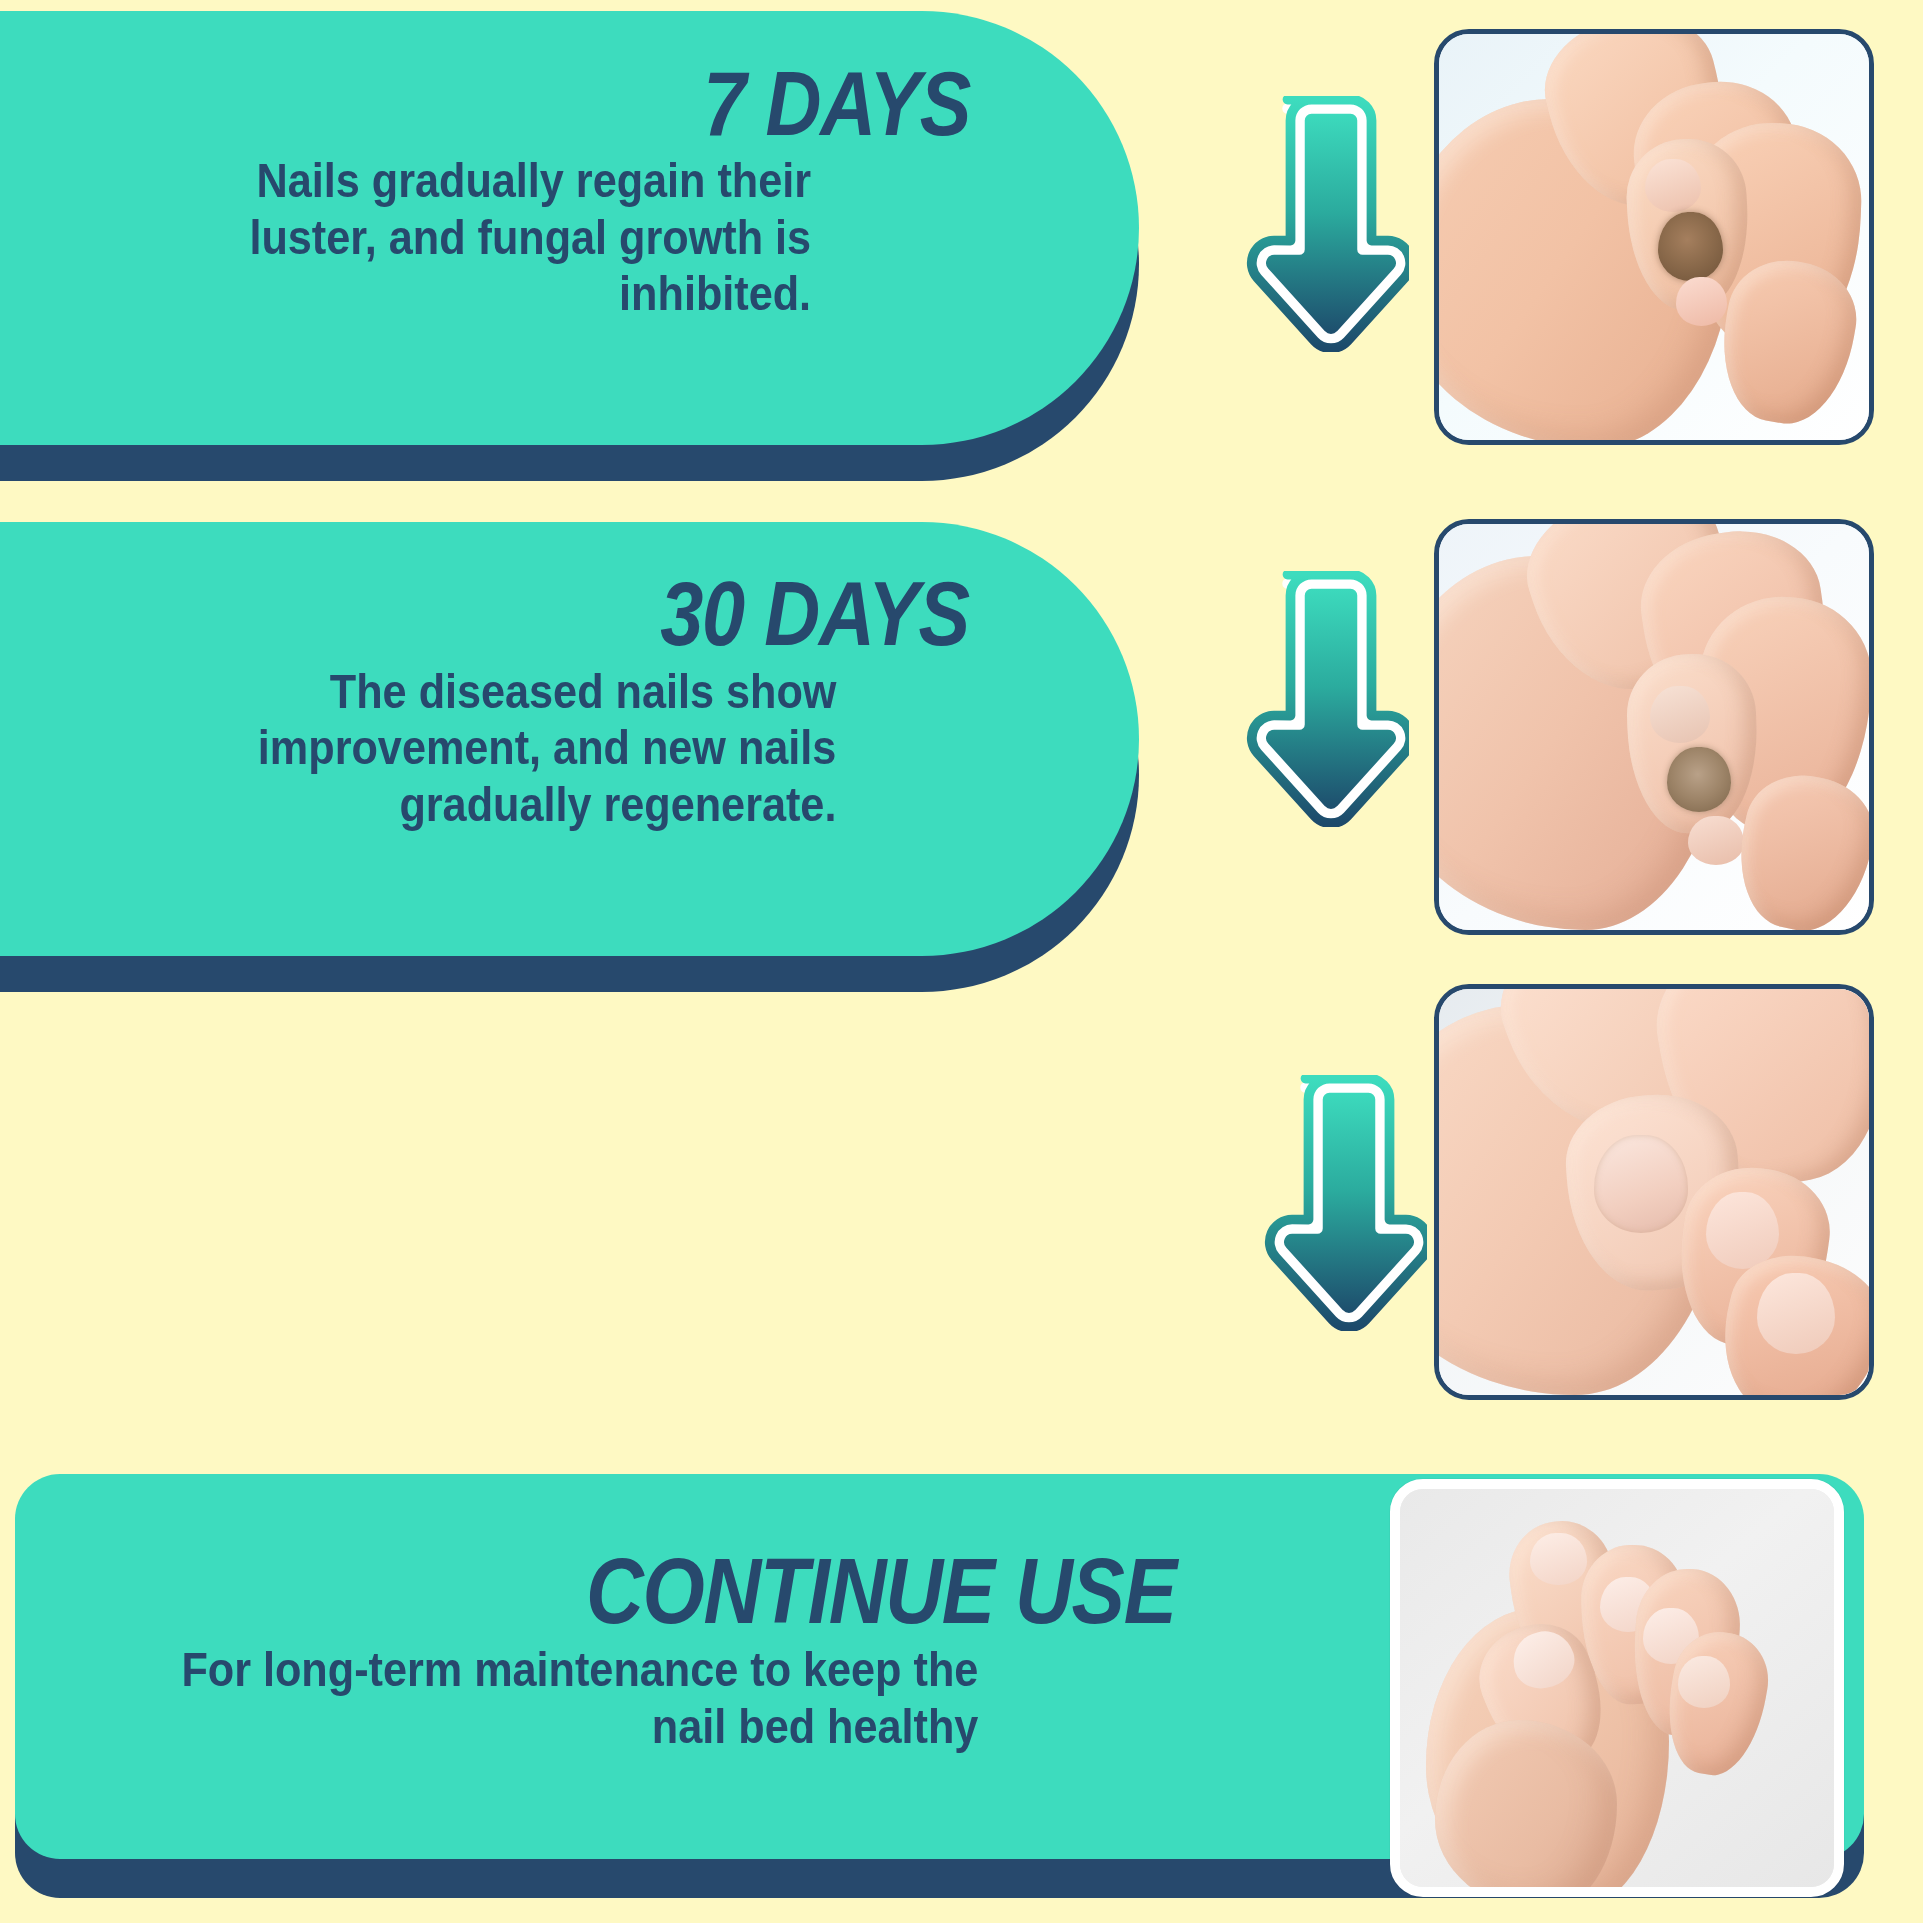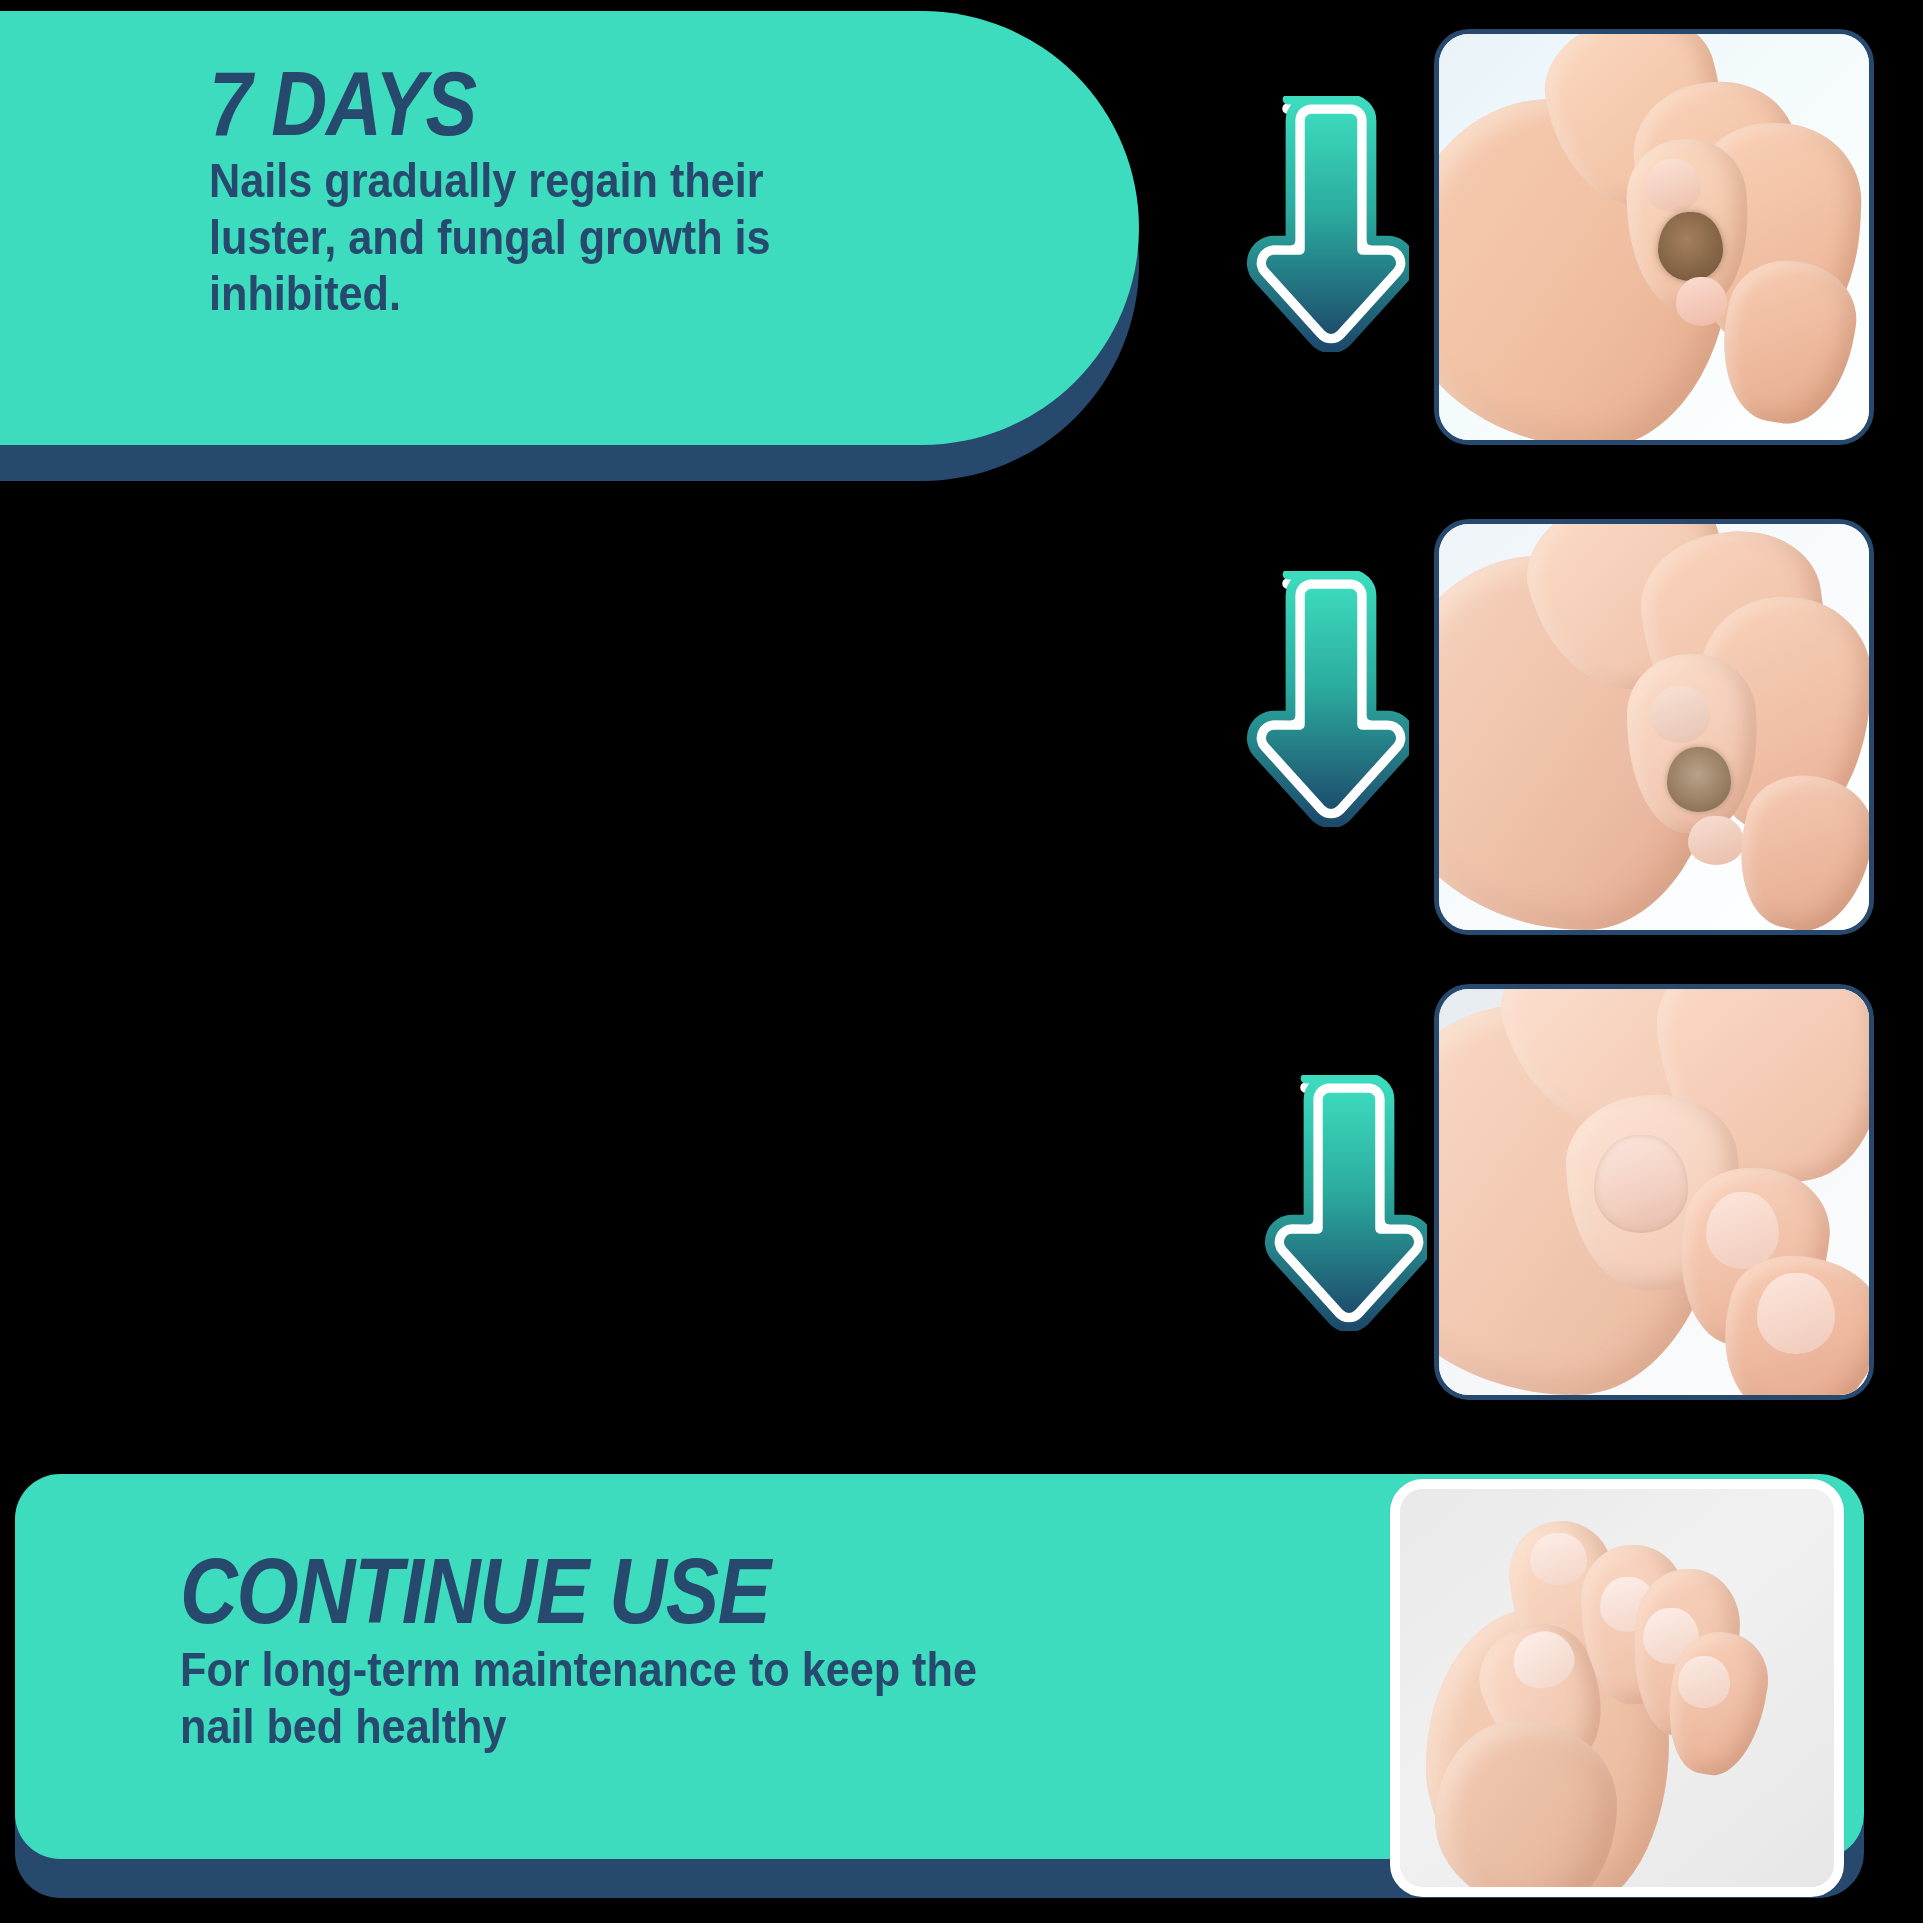--- a/index.html
+++ b/index.html
@@ -7,22 +7,23 @@
     padding: 0;
     background: #ffffff;
   }
   body {
     font-family: "Liberation Sans", sans-serif;
   }
   #infographic {
     position: relative;
     width: 1924px;
     height: 1924px;
-    background: #000000;
-    overflow: hidden;
+    background: #fef9c3;
+    overflow: hidden;
+    text-align: right;
   }
 
   
   .step-row {
     position: absolute;
     left: 0;
   }
   .card-shadow {
     position: absolute;
     background: #27496d;
@@ -151,20 +152,29 @@
       <div class="fin" style="left:46%; top:12%; width:38%; height:50%; background:linear-gradient(150deg,#fad4bb,#ecb495); transform:rotate(-6deg);"></div>
       <div class="fin" style="left:58%; top:22%; width:40%; height:56%; background:linear-gradient(150deg,#fad2b8,#e9b091); transform:rotate(2deg);"></div>
       <div class="fin" style="left:44%; top:26%; width:28%; height:42%; background:linear-gradient(150deg,#fbdcc6,#eebb9d); transform:rotate(-3deg);"></div>
       <div class="nailp" style="left:48%; top:31%; width:13%; height:13%; background:linear-gradient(160deg,#fbe3d7,#ecc0ab);"></div>
       <div class="nailp" style="left:51%; top:44%; width:15%; height:17%; background:radial-gradient(circle at 45% 40%, #a57f5e 0%, #8c6b4c 45%, #6e5238 100%); box-shadow:0 0 7.5px rgba(90,60,35,0.45);"></div>
       <div class="nailp" style="left:55%; top:60%; width:12%; height:12%; background:linear-gradient(160deg,#fbdcd1,#eeb9a5);"></div>
       <div class="fin" style="left:66%; top:56%; width:30%; height:40%; background:linear-gradient(150deg,#f8cdb4,#e4a98a); transform:rotate(10deg);"></div>
     </div>
   </div>
 
+  <div class="step-row pill" style="top:519px; left:0; width:1217px; height:496px;">
+    <div class="card-shadow" style="left:-30px; top:39px; width:1169px; height:434px;"></div>
+    <div class="card-face" style="left:-30px; top:3px; width:1169px; height:434px;">
+      <div class="card-text" style="top:47px; left:231px; right:45px;">
+        <div class="step-title" style="font-size:90px;">30 DAYS</div>
+        <div class="step-desc" style="font-size:48px; max-width:706px;">The diseased nails show improvement, and new nails gradually regenerate.</div>
+      </div>
+    </div>
+  </div>
 
   <div class="arrow-wrap" style="left:1229px; top:571px; width:180px; height:256px;">
     <svg viewBox="0 0 240 340" width="180" height="256" aria-hidden="true">
       <defs>
         <linearGradient id="ag2" x1="0" y1="0" x2="0" y2="1">
           <stop offset="0%" stop-color="#3ddcbe"></stop>
           <stop offset="45%" stop-color="#2bab9e"></stop>
           <stop offset="100%" stop-color="#1d4a6b"></stop>
         </linearGradient>
       </defs>

